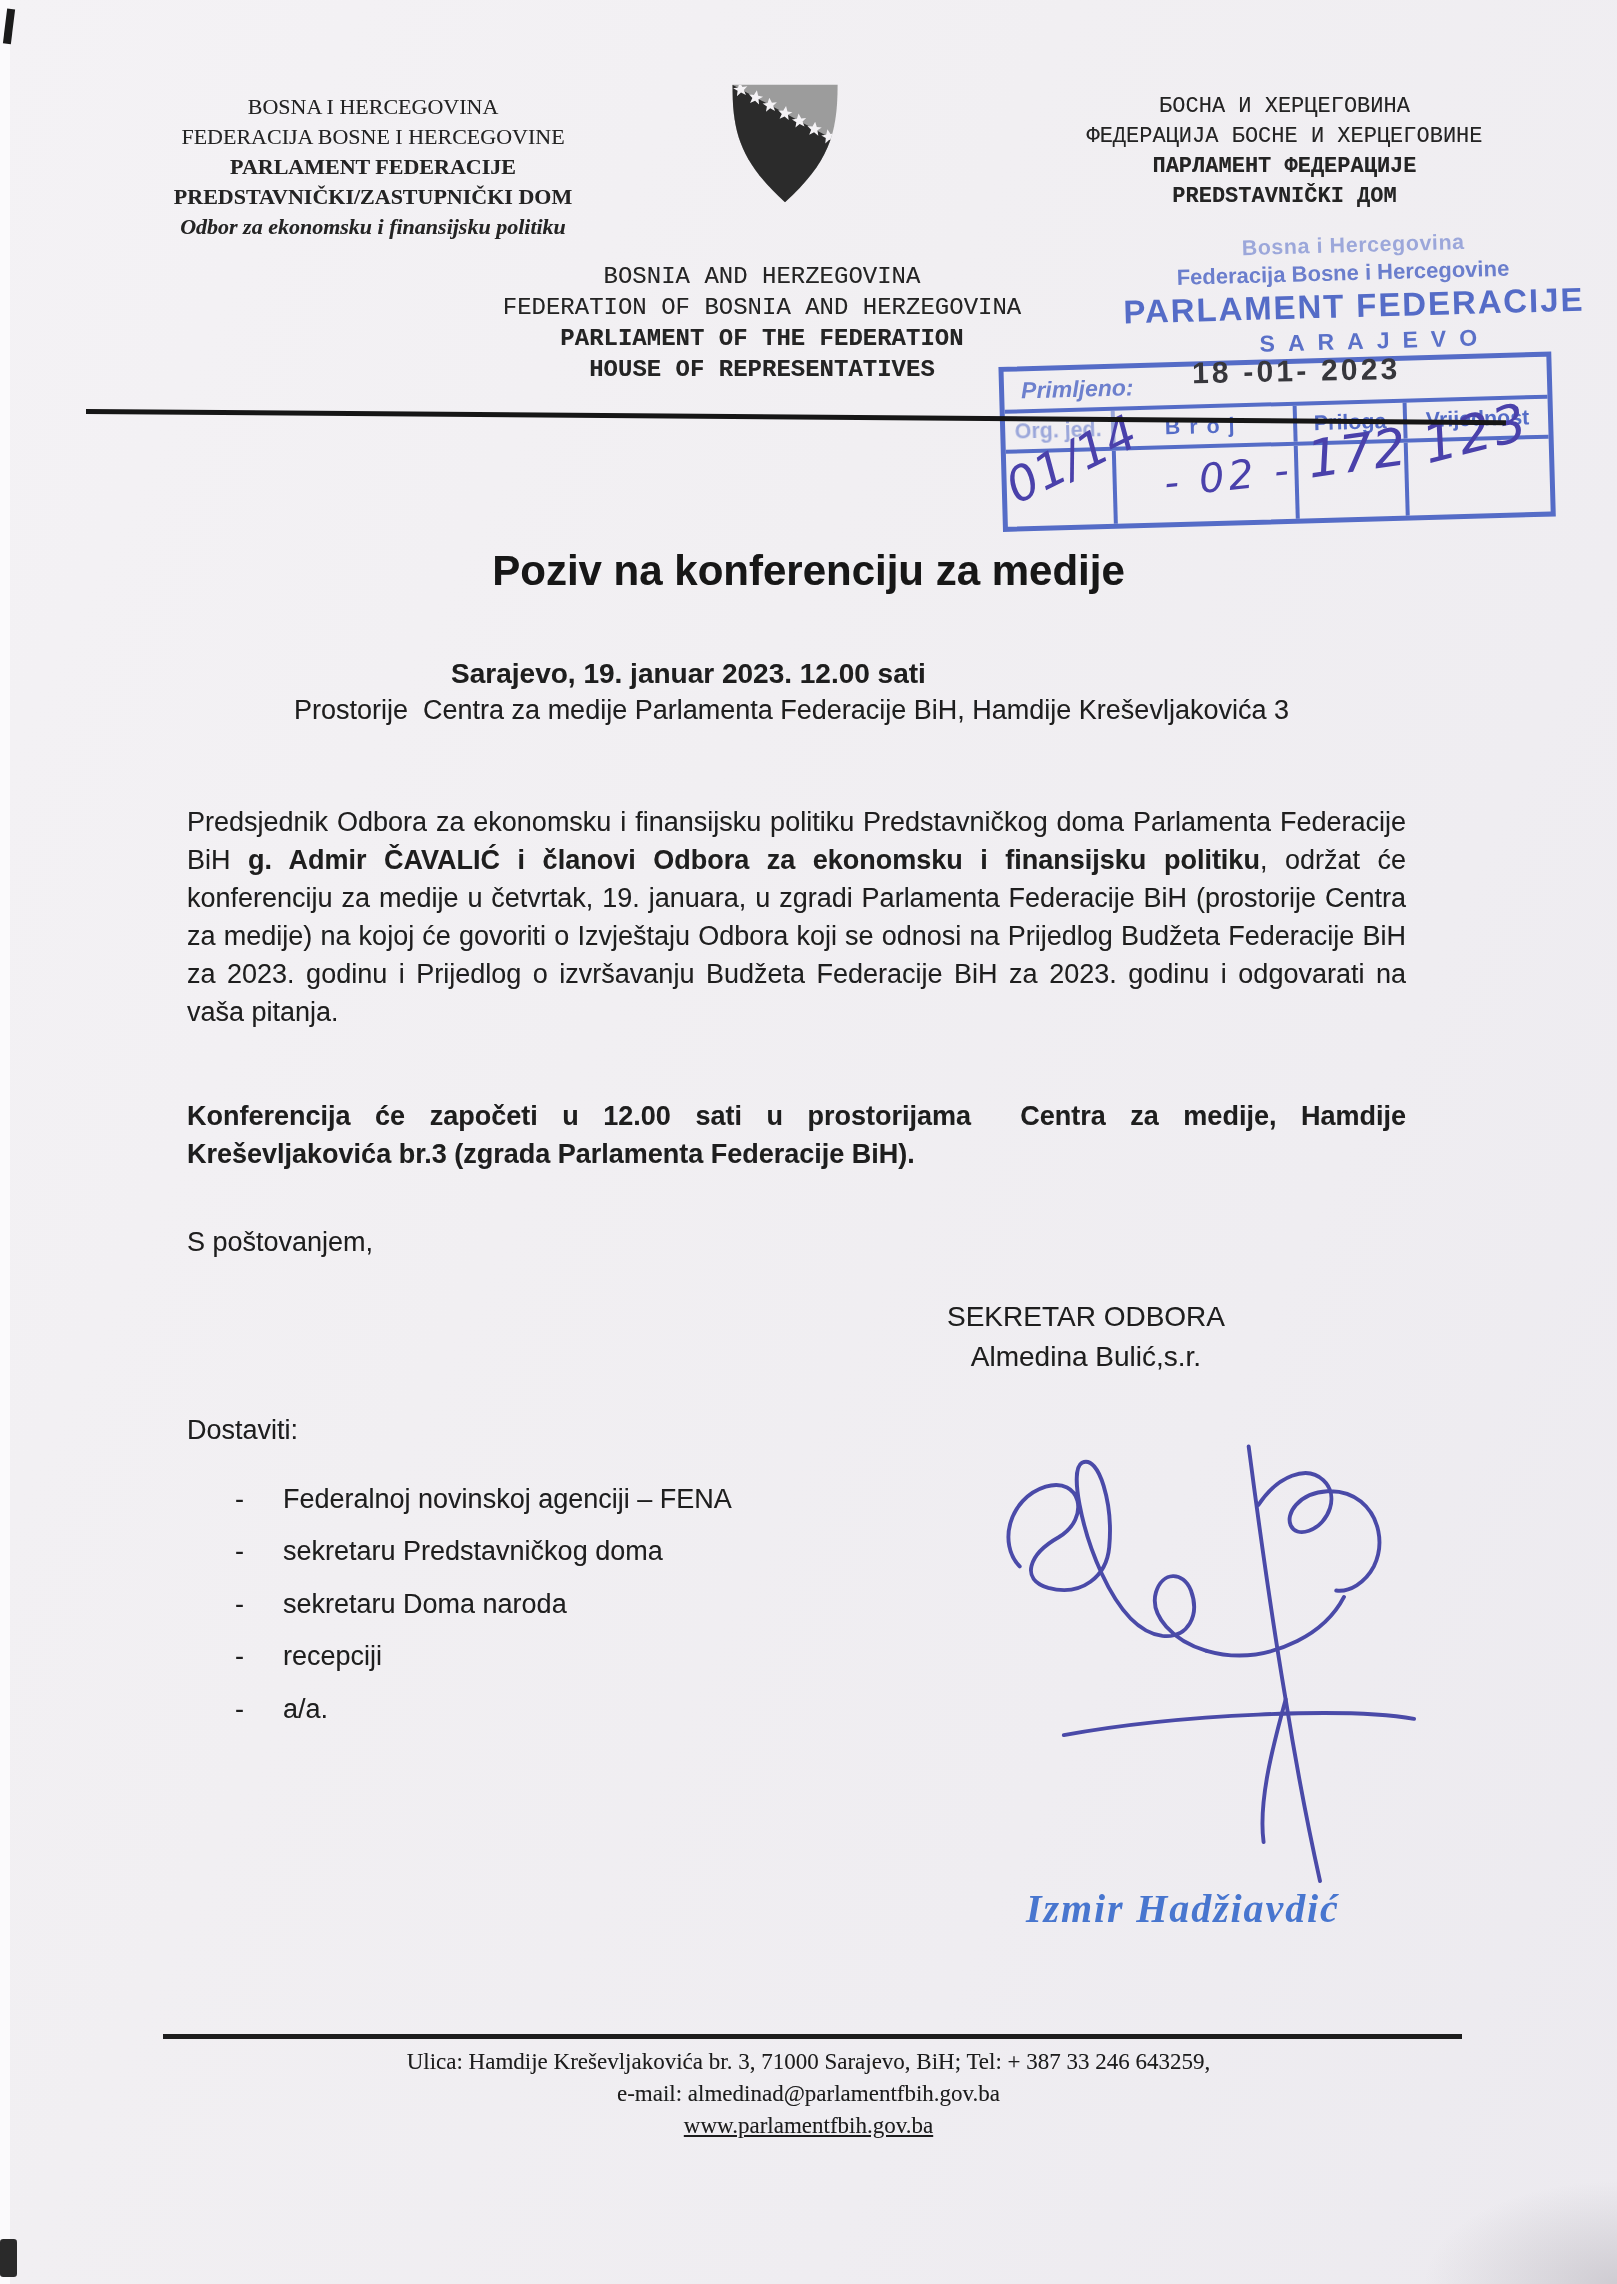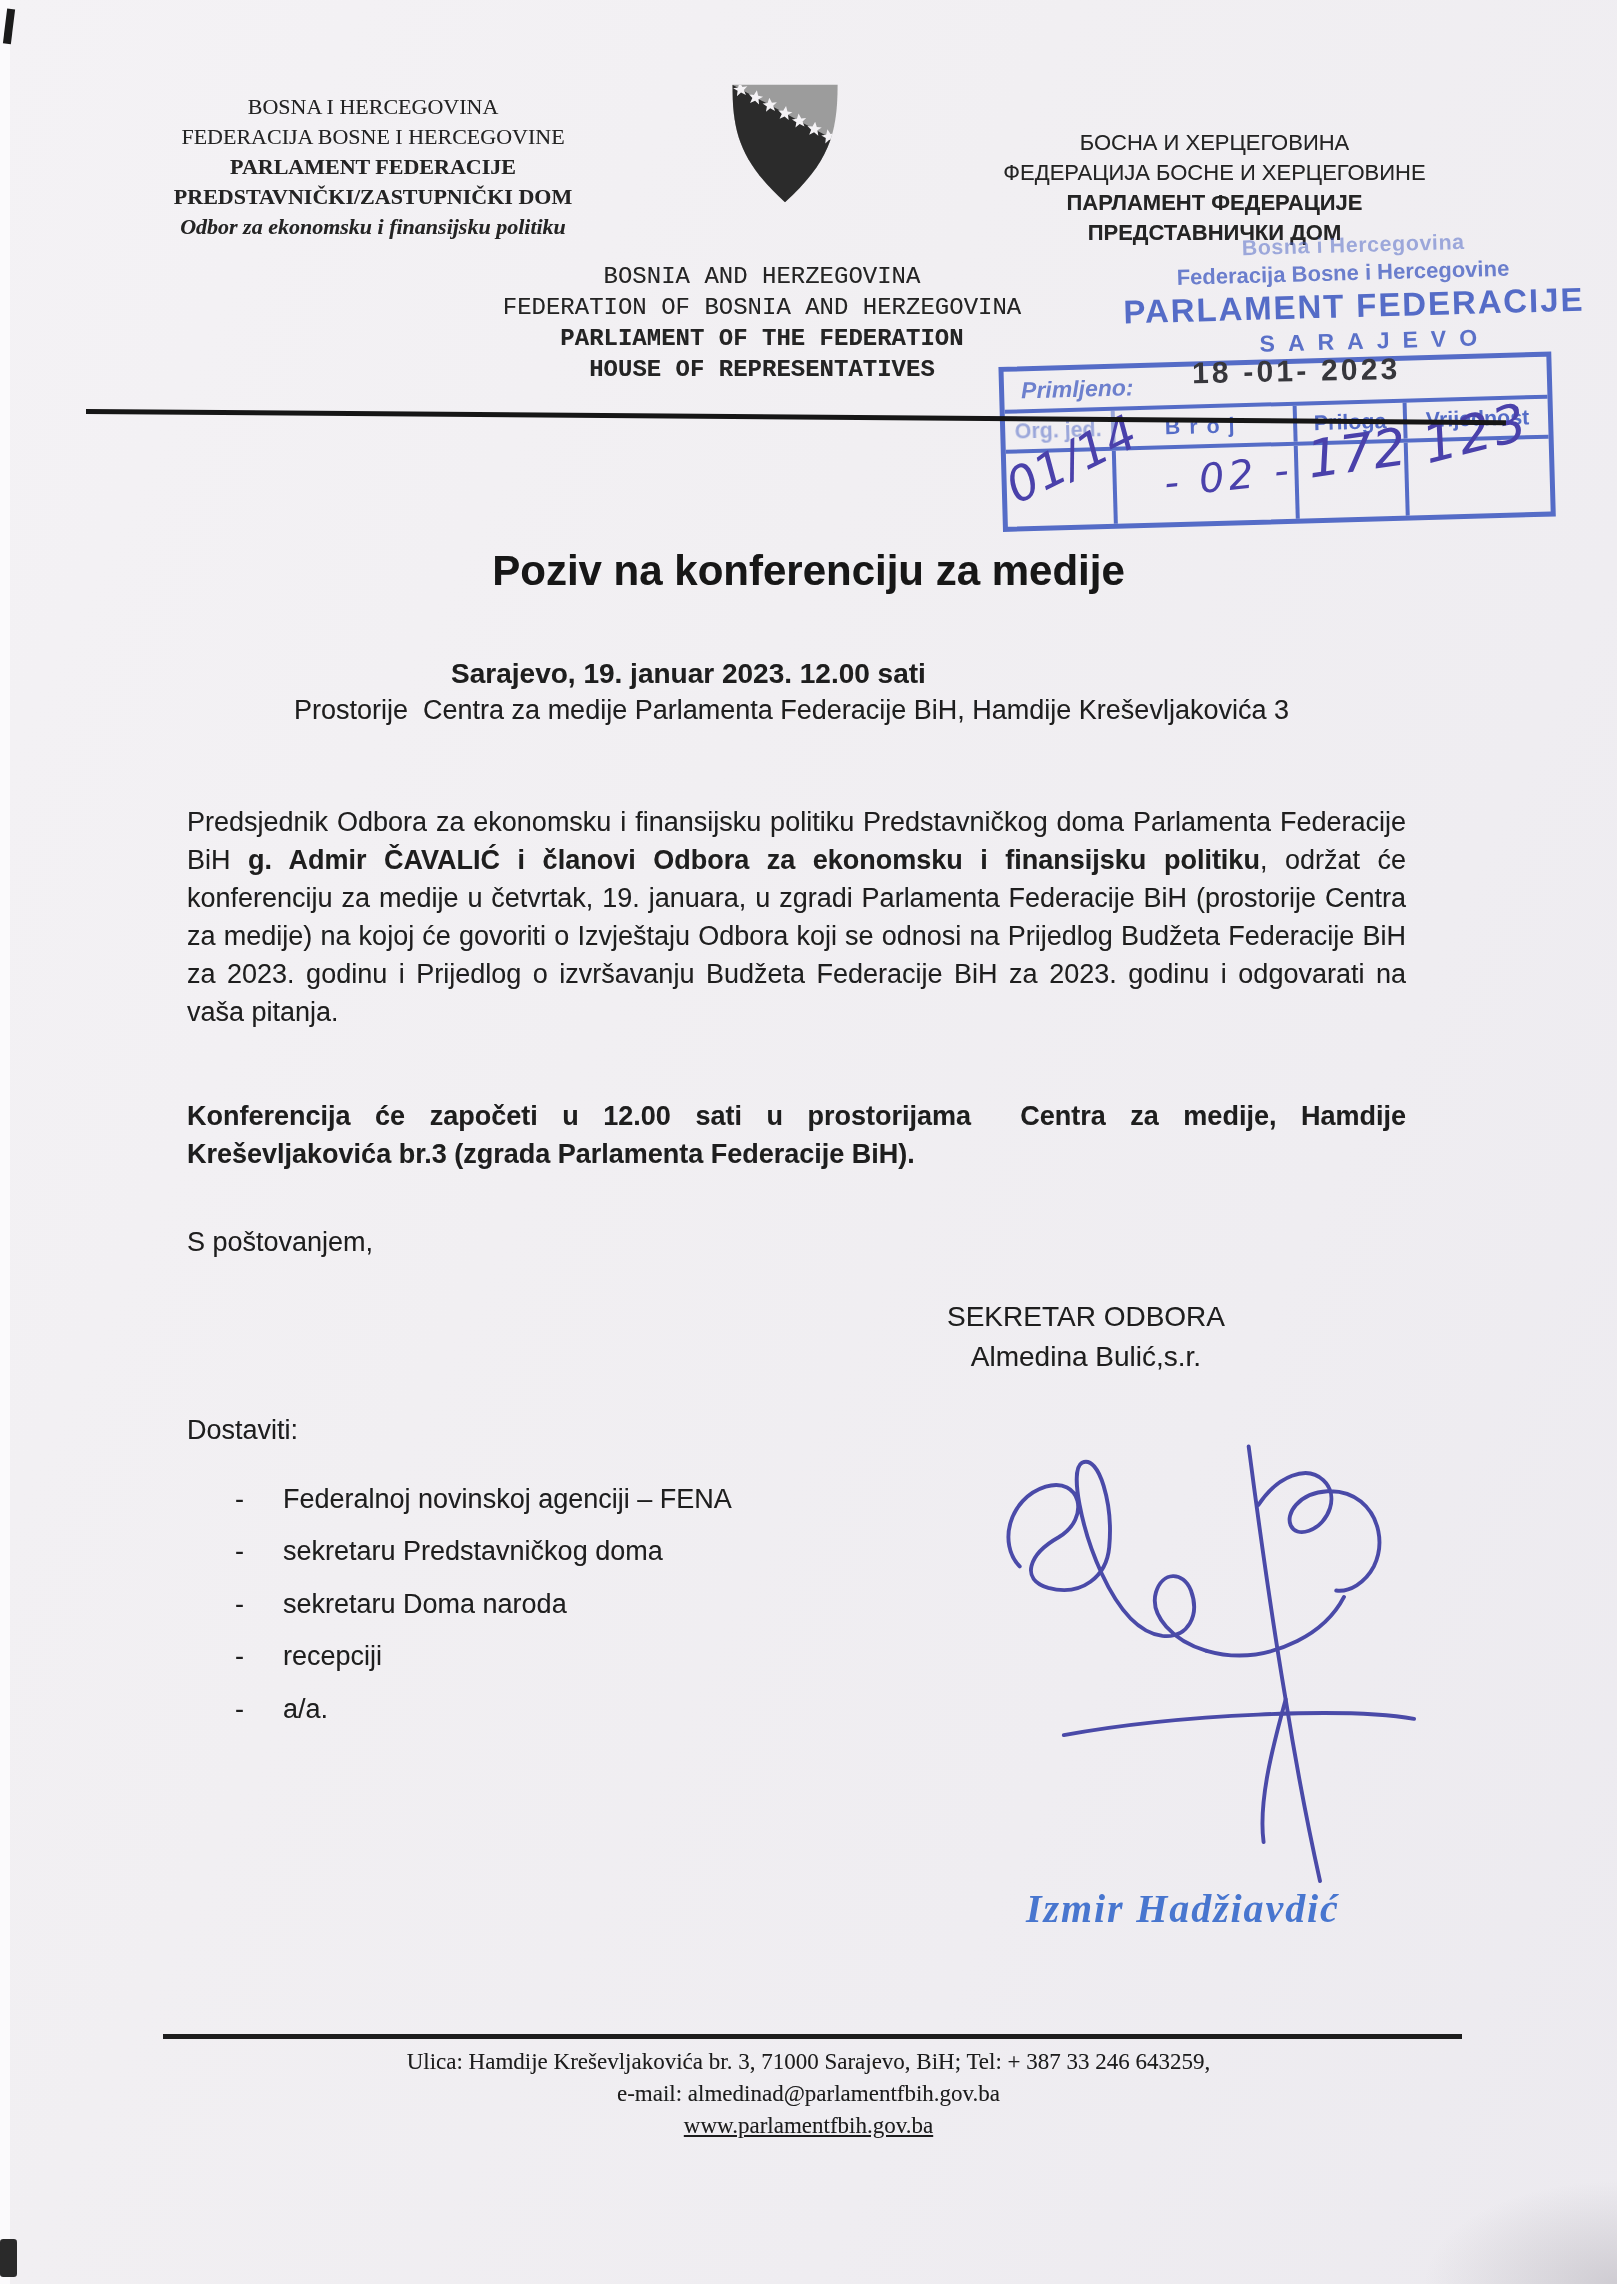--- a/index.html
+++ b/index.html
@@ -15,22 +15,22 @@
   
   .edge-strip{position:absolute;left:0;top:0;width:10.4px;height:100%;background:#fbfafc;}
   .a-topleft{position:absolute;left:5.2px;top:9px;width:8.4px;height:35px;background:#1b1b1b;transform:rotate(7deg);}
   .a-bottomleft{position:absolute;left:0px;top:2239px;width:17px;height:38px;background:#2a2a2a;border-radius:3.2px;}
   .a-bottomright{position:absolute;right:0;bottom:0;width:195px;height:104px;
     background:radial-gradient(ellipse at bottom right,rgba(120,115,125,.25),rgba(0,0,0,0) 70%);}
   
   .hdr-left{position:absolute;left:120px;top:92px;width:506px;text-align:center;
     font-family:"Liberation Serif",serif;color:#242424;}
   .hdr-left .l{font-size:22px;line-height:30px;}
-  .hdr-right{position:absolute;left:968px;top:92px;width:493px;text-align:center;
-    font-family:Liberation Sans, sans-serif;color:#242424;margin-top:36px;}
+  .hdr-right{position:absolute;left:1038px;top:92px;width:493px;text-align:center;
+    font-family:Liberation Mono, monospace;color:#242424;}
   .hdr-right .l{font-size:22px;line-height:30px;}
   .hdr-en{position:absolute;left:0;top:261px;width:1524px;text-align:center;
     font-family:Liberation Mono, monospace;color:#242424;}
   .hdr-en .l{font-size:24px;line-height:31px;}
   .bold{font-weight:bold;}
   .bolditalic{font-weight:bold;font-style:italic;font-size:21px;}
   .logo{position:absolute;left:725px;top:82px;width:120px;height:123px;}
   
   .stamp-wrap{position:absolute;left:973px;top:228px;width:623px;height:311px;
     transform:rotate(-1.6deg);color:#4a63c4;font-family:"Liberation Sans",sans-serif;}
@@ -128,21 +128,21 @@
         <use href="#star" transform="translate(128,69) rotate(6)"></use>
         <use href="#star" transform="translate(149,80) rotate(-10)"></use>
       </g>
     </svg>
   </div>
 
   <div class="hdr-right scan-text">
     <div class="l">БОСНА И ХЕРЦЕГОВИНА</div>
     <div class="l">ФЕДЕРАЦИЈА БОСНЕ И ХЕРЦЕГОВИНЕ</div>
     <div class="l bold">ПАРЛАМЕНТ ФЕДЕРАЦИЈЕ</div>
-    <div class="l bold">ПРЕДСТАВНИЧКИ ДОМ</div>
+    <div class="l bold">PREDSTAVNIČKI ДОМ</div>
   </div>
 
   <div class="hdr-en scan-text">
     <div class="l">BOSNIA AND HERZEGOVINA</div>
     <div class="l">FEDERATION OF BOSNIA AND HERZEGOVINA</div>
     <div class="l bold">PARLIAMENT OF THE FEDERATION</div>
     <div class="l bold">HOUSE OF REPRESENTATIVES</div>
   </div>
 
   <div class="stamp-wrap">

